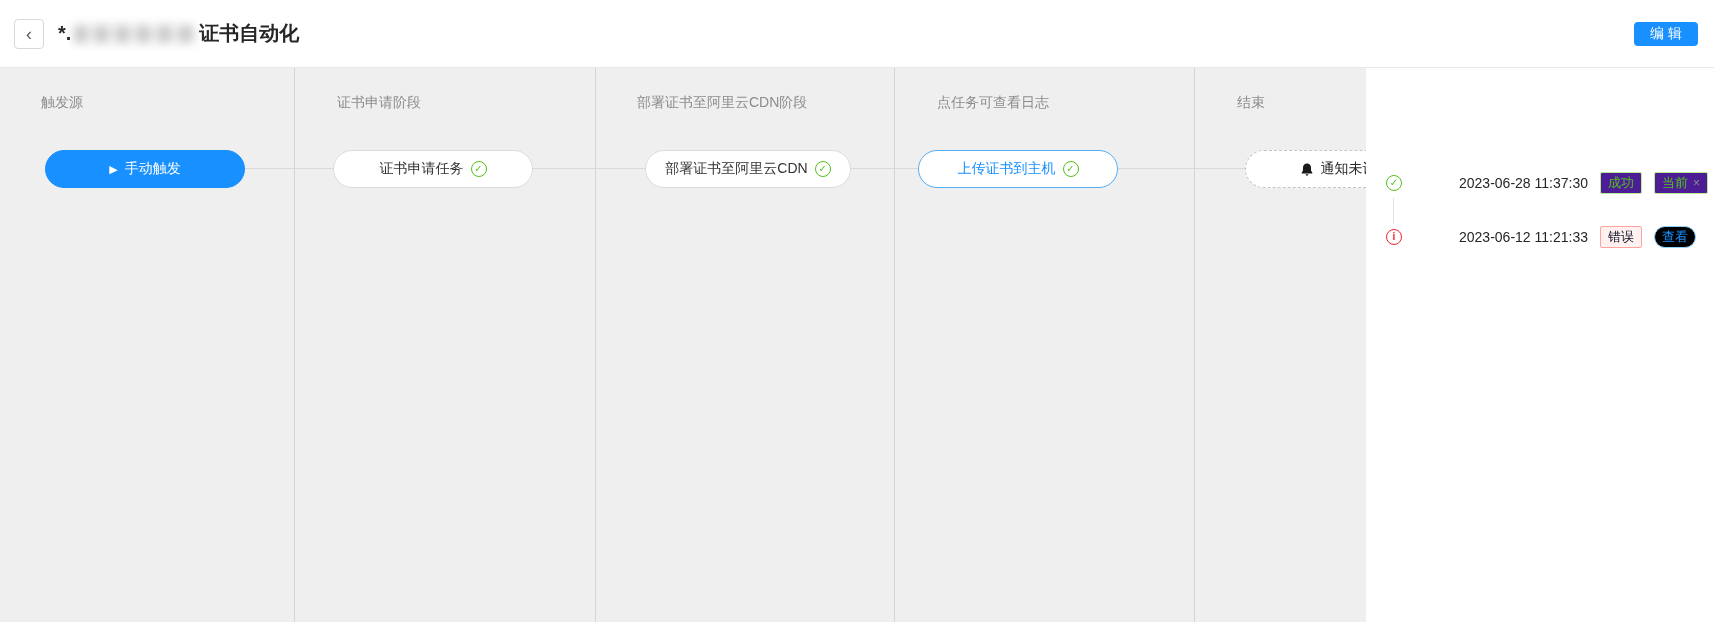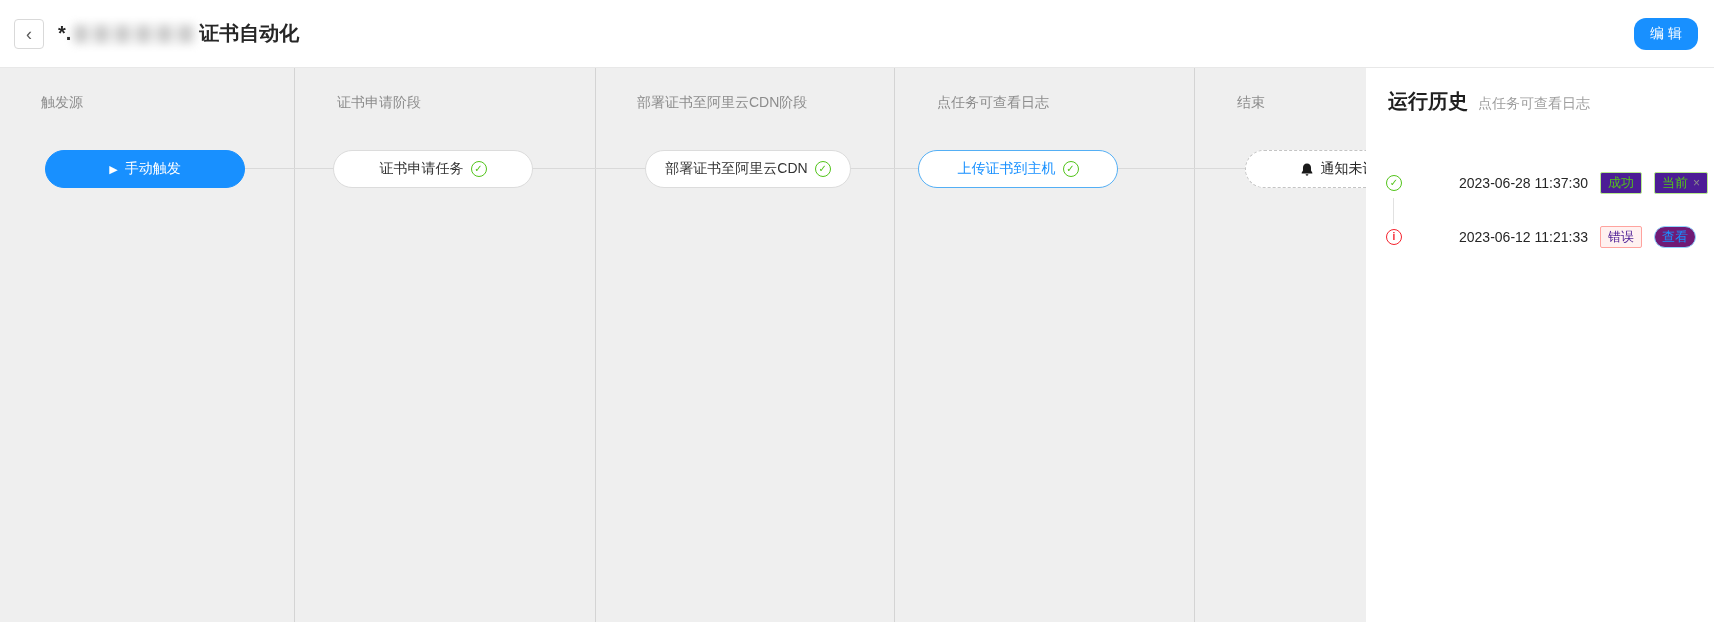--- a/index.html
+++ b/index.html
@@ -10,22 +10,22 @@
   .header { position:relative; height:68px; background:#fff;
     border-bottom:1px solid #e8e8e8; display:flex; align-items:center; padding:0 16px; }
   .back-btn { width:30px; height:30px; margin-left:-2px; border:1px solid #d9d9d9; border-radius:4px;
     background:#fff; display:flex; align-items:center; justify-content:center;
     font-size:18px; color:#595959; cursor:pointer; line-height:1; }
   .title-wrap { display:flex; align-items:center; margin-left:14px;
     font-size:20px; font-weight:bold; color:#262626; }
   .redacted { display:inline-block; width:122px; height:18px; margin:0 3px;
     border-radius:2px; opacity:.55; filter:blur(5px);
     background:repeating-linear-gradient(90deg,#9f9f9f 0 13px,#e3e3e3 13px 21px); }
-  .edit-btn { margin-left:auto; width:64px; height:32px; background:#1890ff; border:none;
-    border-radius:12px; color:#fff; font-size:14px; cursor:pointer; }
+  .edit-btn { margin-left:auto; width:64px; height:24px; background:#1890ff; border:none;
+    border-radius:4px; color:#fff; font-size:14px; cursor:pointer; }
 
   
   .board { position:relative; height:554px; background:#efefef; }
   .divider { position:absolute; top:0; bottom:0; width:1px; background:#d4d4d4; z-index:1; }
   .stage-label { position:absolute; top:26px; font-size:14px; color:#8c8c8c; z-index:1;margin-left:25px; }
   .flow-line { position:absolute; top:100px; left:145px; width:1170px; height:1px;
     background:#d9d9d9; z-index:2; }
 
   .pill { position:absolute; top:82px; height:38px; border-radius:19px; z-index:3;
     display:flex; align-items:center; justify-content:center; gap:7px;
@@ -50,22 +50,22 @@
   .entry-1 { top:103px; } .entry-2 { top:157px; }
   .st-icon { width:16px; height:16px; border-radius:50%; flex:0 0 auto;
     font-size:10px; font-weight:bold; line-height:1;
     display:flex; align-items:center; justify-content:center; }
   .st-success { border:1.4px solid #52c41a; color:#52c41a; }
   .st-error { border:1.4px solid #f5222d; color:#f5222d; }
   .entry-time { font-size:14px; color:#262626; white-space:nowrap;margin-left:45px; }
   .tag { font-size:13px; line-height:20px; padding:0 7px; border-radius:2px;
     border:1px solid; white-space:nowrap; cursor:pointer; }
   .tag-success { color:#52c41a; background:#4c1d95; border-color:#b7eb8f; }
-  .tag-error { color:#4c1d95; background:#fff1f0; border-color:#ffa39e; }
-  .tag-view { color:#1890ff; background:#701a75; border-color:#91d5ff;border-radius:11px; }
+  .tag-error { color:#0f172a; background:#fff1f0; border-color:#ffa39e; }
+  .tag-view { color:#1890ff; background:#000000; border-color:#91d5ff;border-radius:11px; }
   .tag-close { color:#8c8c8c; margin-left:5px; font-size:12px; }
 </style>
 </head>
 <body>
 
 <div class="header">
   <button class="back-btn">
     <span>‹</span>
   </button>
   <div class="title-wrap">
@@ -115,24 +115,20 @@
     <span class="bell">
       <svg width="14" height="15" viewBox="0 0 16 16">
         <path d="M8 1.2c-2.9 0-4.6 2.1-4.6 4.7v3.2L1.9 11.6v1.1h12.2v-1.1L12.6 9.1V5.9C12.6 3.3 10.9 1.2 8 1.2z" fill="#1a1a1a"></path>
         <path d="M6.4 13.4a1.6 1.6 0 0 0 3.2 0z" fill="#1a1a1a"></path>
       </svg>
     </span>
     <span>通知未设置</span>
   </div>
 
   <div class="panel">
-    <div class="panel-head">
-      <span class="panel-title">运行历史</span>
-      <span class="panel-sub">点任务可查看日志</span>
-    </div>
 
     <div class="timeline-line"></div>
 
     <div class="entry entry-1">
       <span class="st-icon st-success">✓</span>
       <span class="entry-time">2023-06-28 11:37:30</span>
       <span class="tag tag-success">成功</span>
       <span class="tag tag-success"><span>当前</span><span class="tag-close">×</span></span>
     </div>
 

